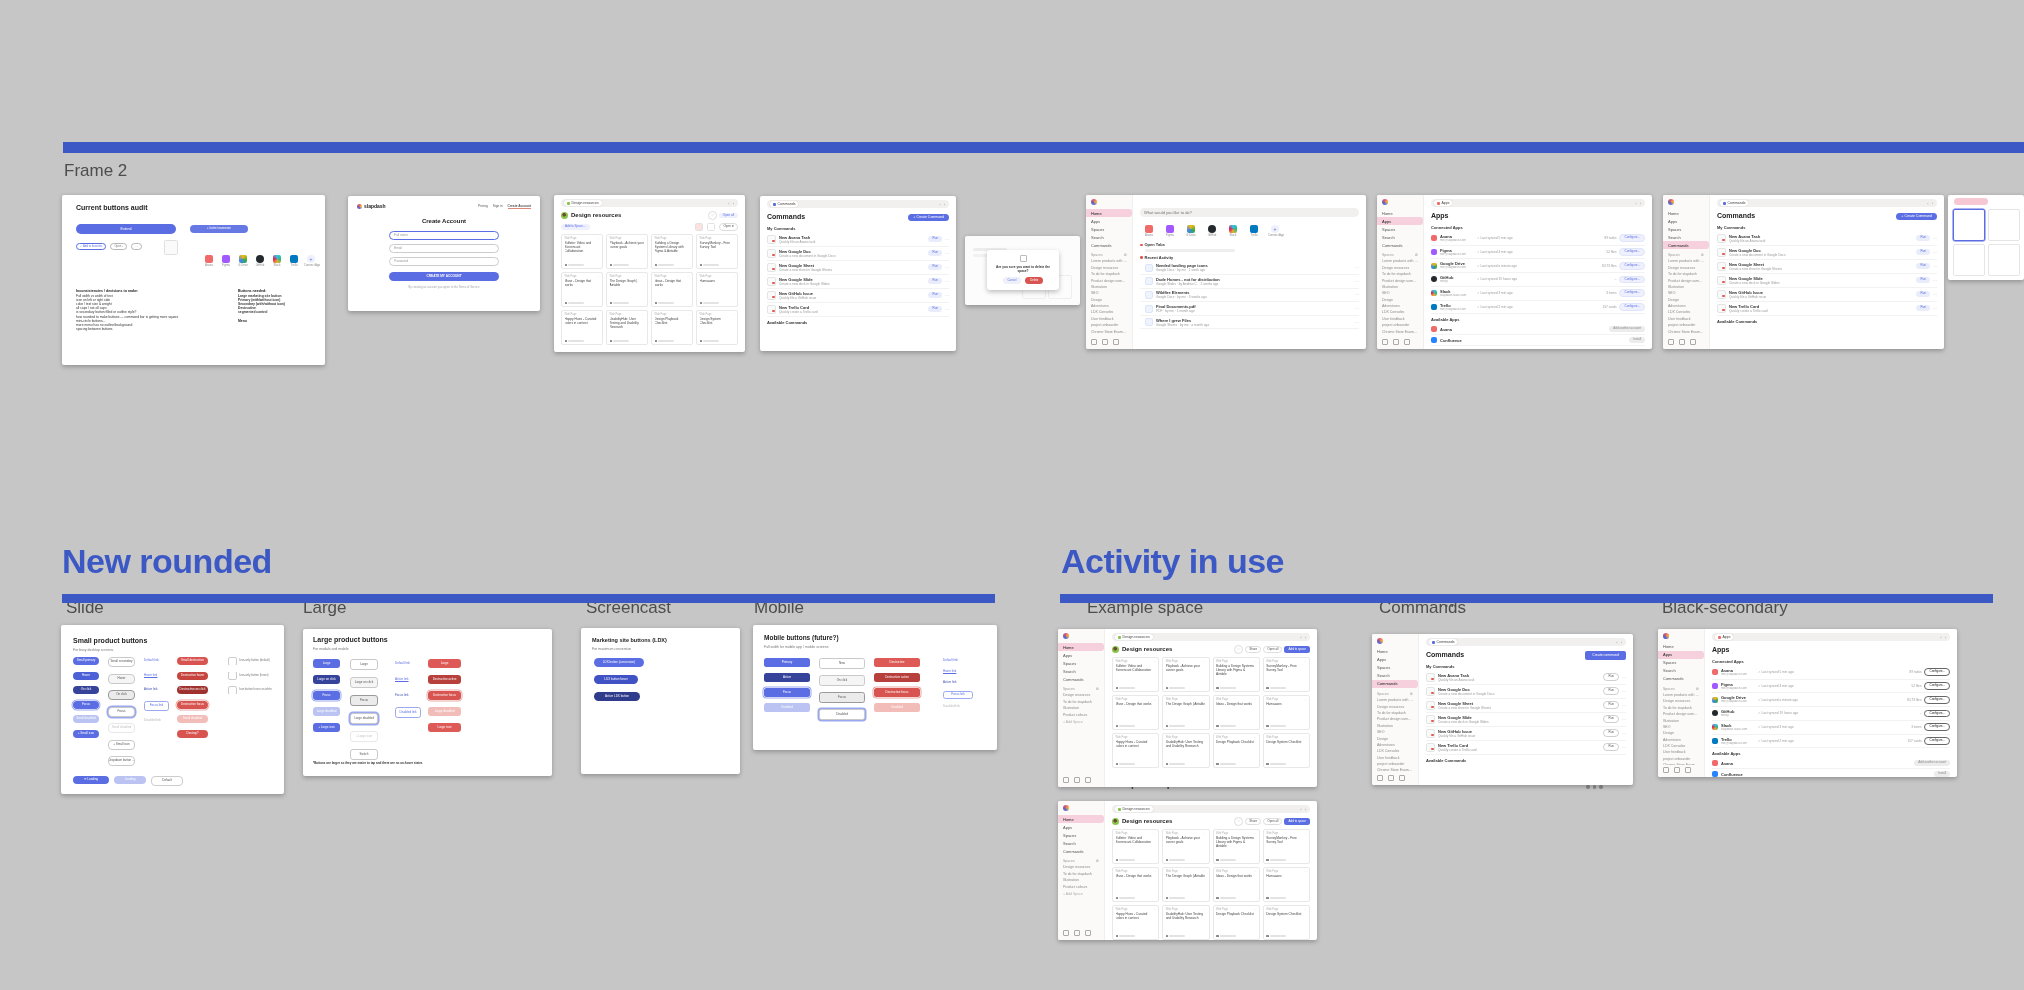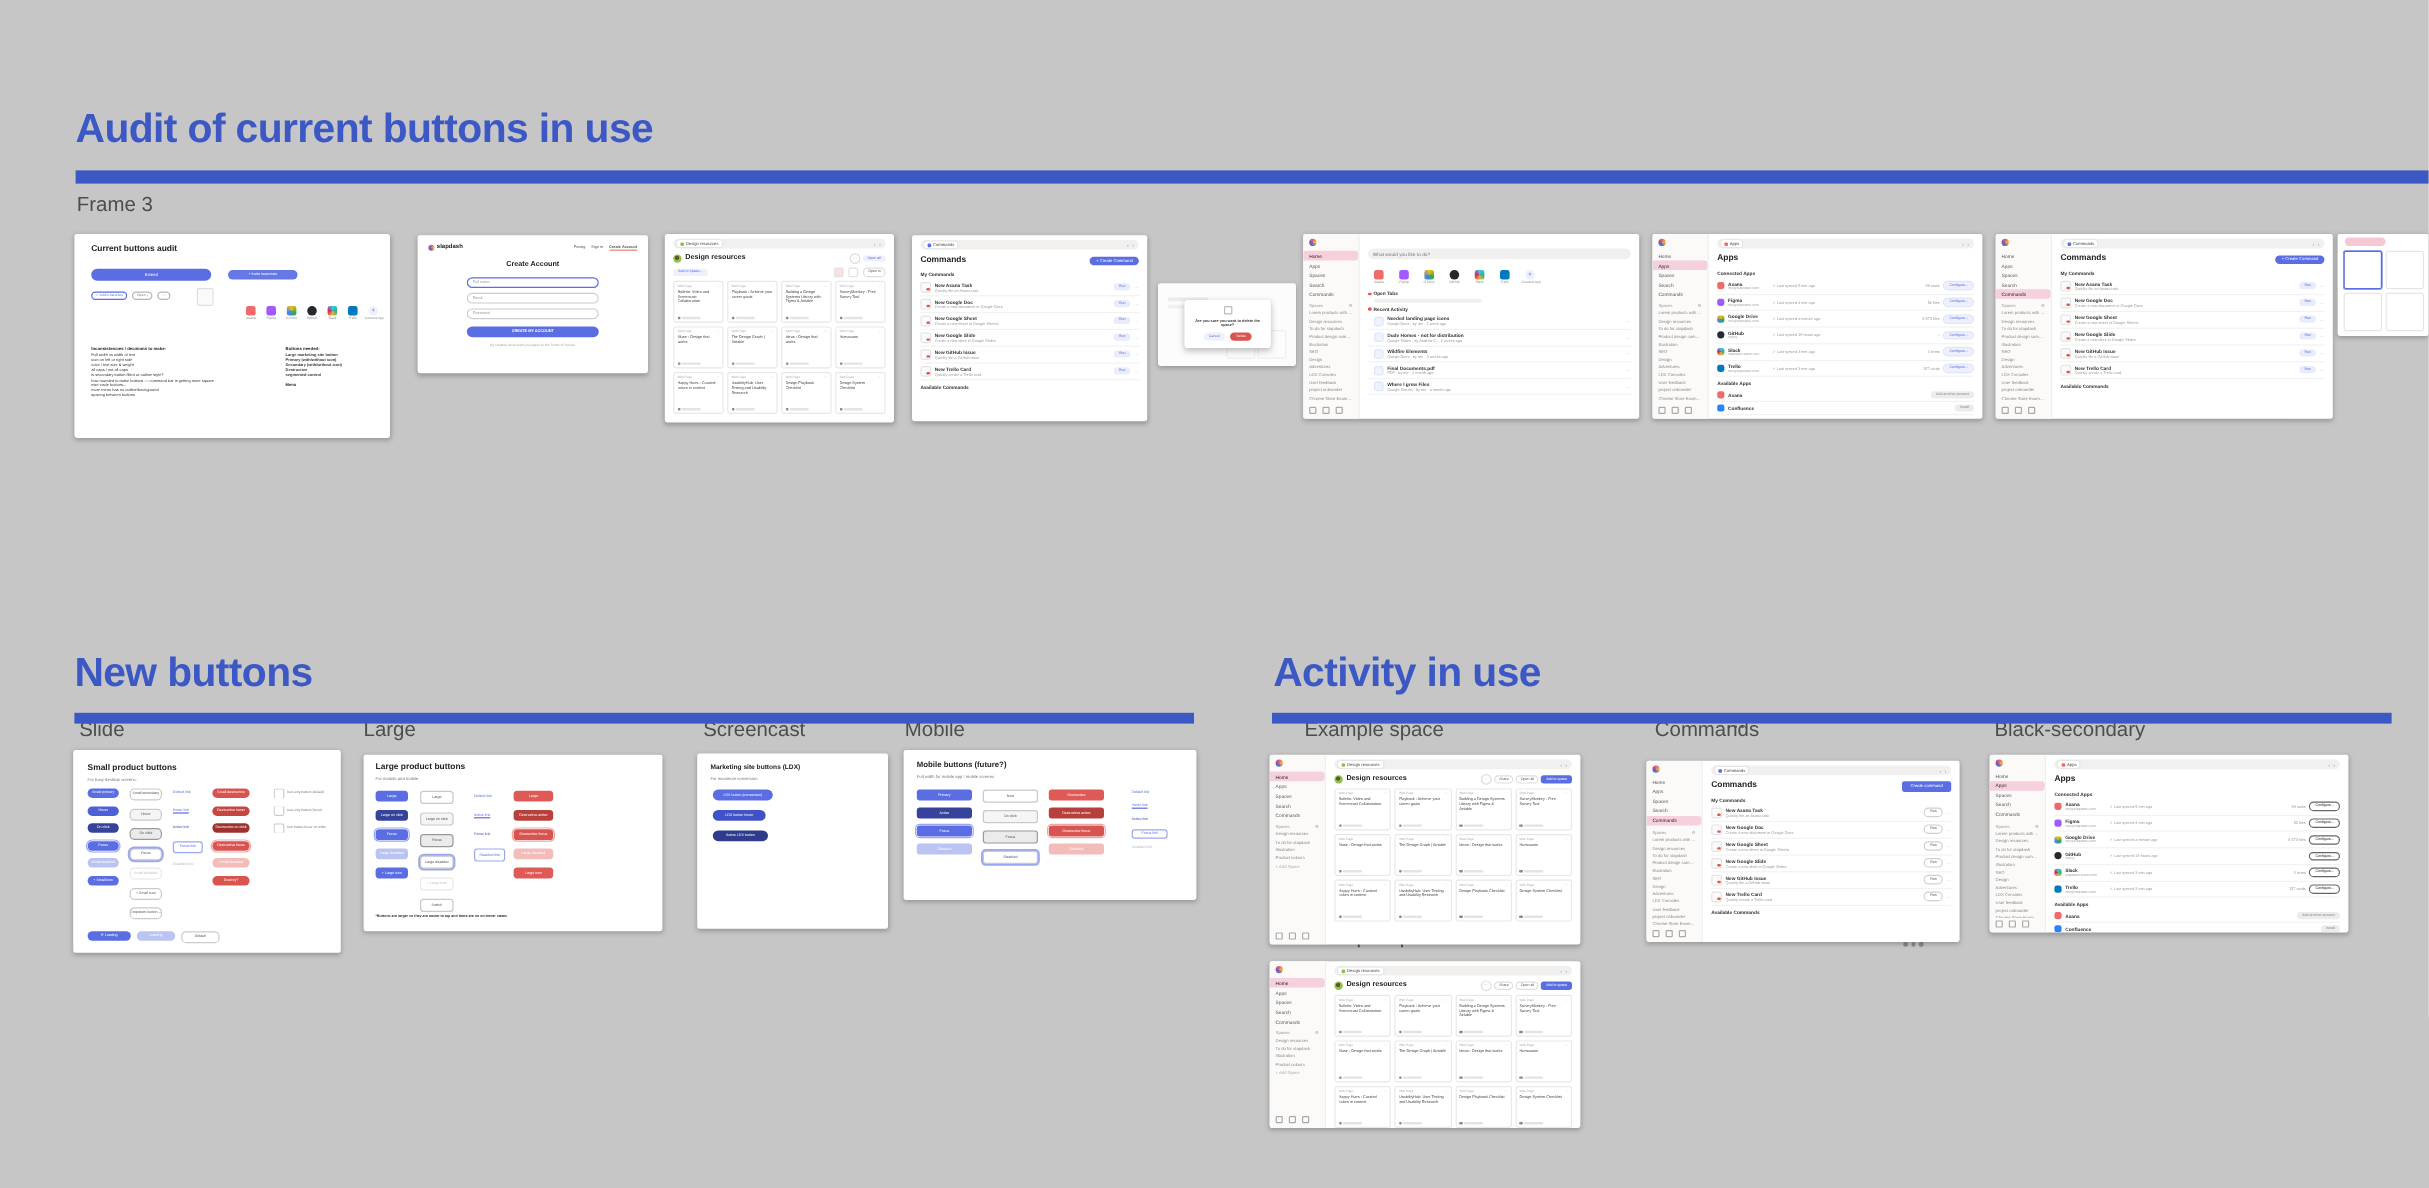--- a/index.html
+++ b/index.html
@@ -187,25 +187,24 @@
   .cut-grid div{height:30px;border:0.5px solid #e5e5e5;border-radius:2px;}
   .cut-grid div:nth-of-type(1){border-color:#5a6de2;box-shadow:0 0 0 0.5px #5a6de2;}
   .dots3{position:absolute;display:flex;gap:3px;}
   .dots3 i{width:3.5px;height:3.5px;border-radius:50%;background:#8b8b8b;display:block;}
 </style>
 </head>
 <body>
 
 <div class="canvas">
 
-  <div class="h1" style="left:63px;top:88px;">Audit of current buttons in use</div>
   <div class="bar" style="left:63px;top:142px;width:1961px;height:11px;"></div>
-  <div class="flabel" style="left:64px;top:161px;">Frame 3</div>
-
-  <div class="h1" style="left:62px;top:542px;">New buttons</div>
+  <div class="flabel" style="left:64px;top:161px;">Frame 2</div>
+
+  <div class="h1" style="left:62px;top:542px;">New rounded</div>
   <div class="flabel" style="left:66px;top:598px;">Slide</div>
   <div class="flabel" style="left:303px;top:598px;">Large</div>
   <div class="flabel" style="left:586px;top:598px;">Screencast</div>
   <div class="flabel" style="left:754px;top:598px;">Mobile</div>
   <div class="bar" style="left:62px;top:594px;width:933px;height:9px;"></div>
 
   <div class="h1" style="left:1061px;top:542px;">Activity in use</div>
   <div class="flabel" style="left:1087px;top:598px;">Example space</div>
   <div class="flabel" style="left:1379px;top:598px;">Commands</div>
   <div class="flabel" style="left:1438px;top:595px;">⋯</div>

